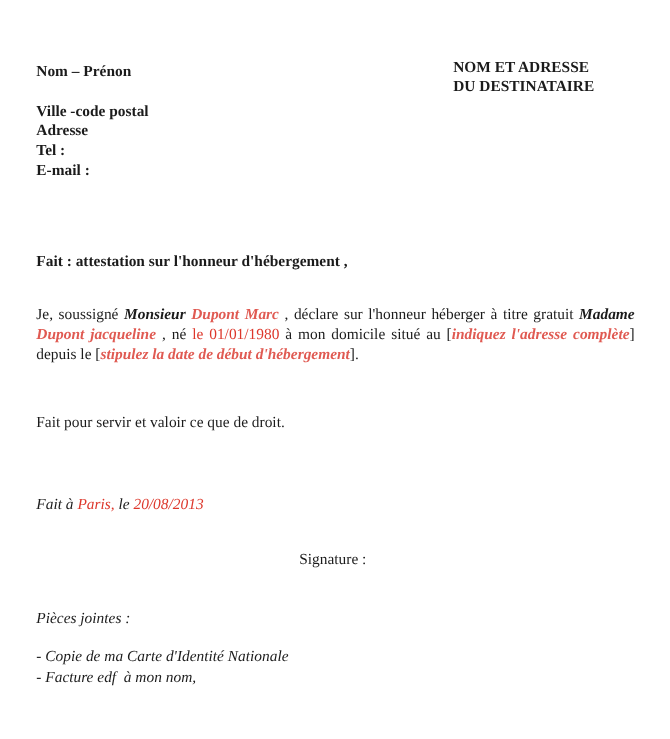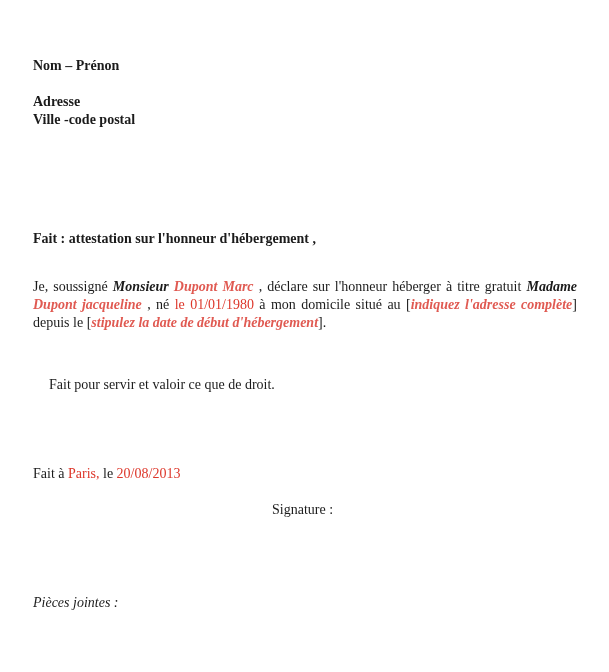--- a/index.html
+++ b/index.html
@@ -22,46 +22,56 @@
   .spacer { height: 18px; }
   .sender-block { top: 57px; left: 33px; font-weight: bold; }
   .recipient-block { top: 53px; left: 412px; font-weight: bold; }
   .subject-line { top: 230px; left: 33px; font-weight: bold; }
   .body-par {
     top: 278px; left: 33px; width: 544px;
     text-align: justify;
     text-align-last: left;
     line-height: 18px;
   }
-  .closing-line { top: 376px; left: 49px; }
-  .placedate-line { top: 465px; left: 33px; }
+  .closing-line { top: 376px; left: 33px; }
+  .placedate-line { top: 451px; left: 33px; font-style: italic; }
   .signature-line { top: 501px; left: 272px; }
-  .attachments-title { top: 554px; left: 33px; font-style: italic; margin-top: 40px; }
+  .attachments-title { top: 554px; left: 33px; font-style: italic; }
   .attachments-list { top: 588px; left: 33px; font-style: italic; line-height: 19px; }
   .attachments-list div { white-space: pre-wrap; }
 </style>
 </head>
 <body>
 
 <div class="page">
 
   <div class="abs sender-block">
     <div>Nom – Prénon</div>
     <div class="spacer"></div>
+    <div>Ville -code postal</div>
     <div>Adresse</div>
-    <div>Ville -code postal</div>
+    <div>Tel :</div>
+    <div>E-mail :</div>
   </div>
 
+  <div class="abs recipient-block">
+    <div>NOM ET ADRESSE</div>
+    <div>DU DESTINATAIRE</div>
+  </div>
 
   <div class="abs subject-line">Fait : attestation sur l'honneur d'hébergement ,</div>
 
   <div class="abs body-par"><span>Je, soussigné </span><span class="it">Monsieur </span><span class="it softred">Dupont Marc</span><span> , déclare sur l'honneur héberger à titre gratuit </span><span class="it">Madame </span><span class="it softred">Dupont jacqueline</span><span> , né </span><span class="red">le 01/01/1980</span><span> à mon domicile situé au [</span><span class="it softred">indiquez l'adresse complète</span><span>] depuis le [</span><span class="it softred">stipulez la date de début d'hébergement</span><span>].</span></div>
 
   <div class="abs closing-line">Fait pour servir et valoir ce que de droit.</div>
 
   <div class="abs placedate-line"><span>Fait à </span><span class="red">Paris,</span><span> le </span><span class="red">20/08/2013</span></div>
 
   <div class="abs signature-line">Signature :</div>
 
   <div class="abs attachments-title">Pièces jointes :</div>
 
+  <div class="abs attachments-list">
+    <div>- Copie de ma Carte d'Identité Nationale</div>
+    <div>- Facture edf  à mon nom,</div>
+  </div>
 
 </div>
 
 </body></html>

